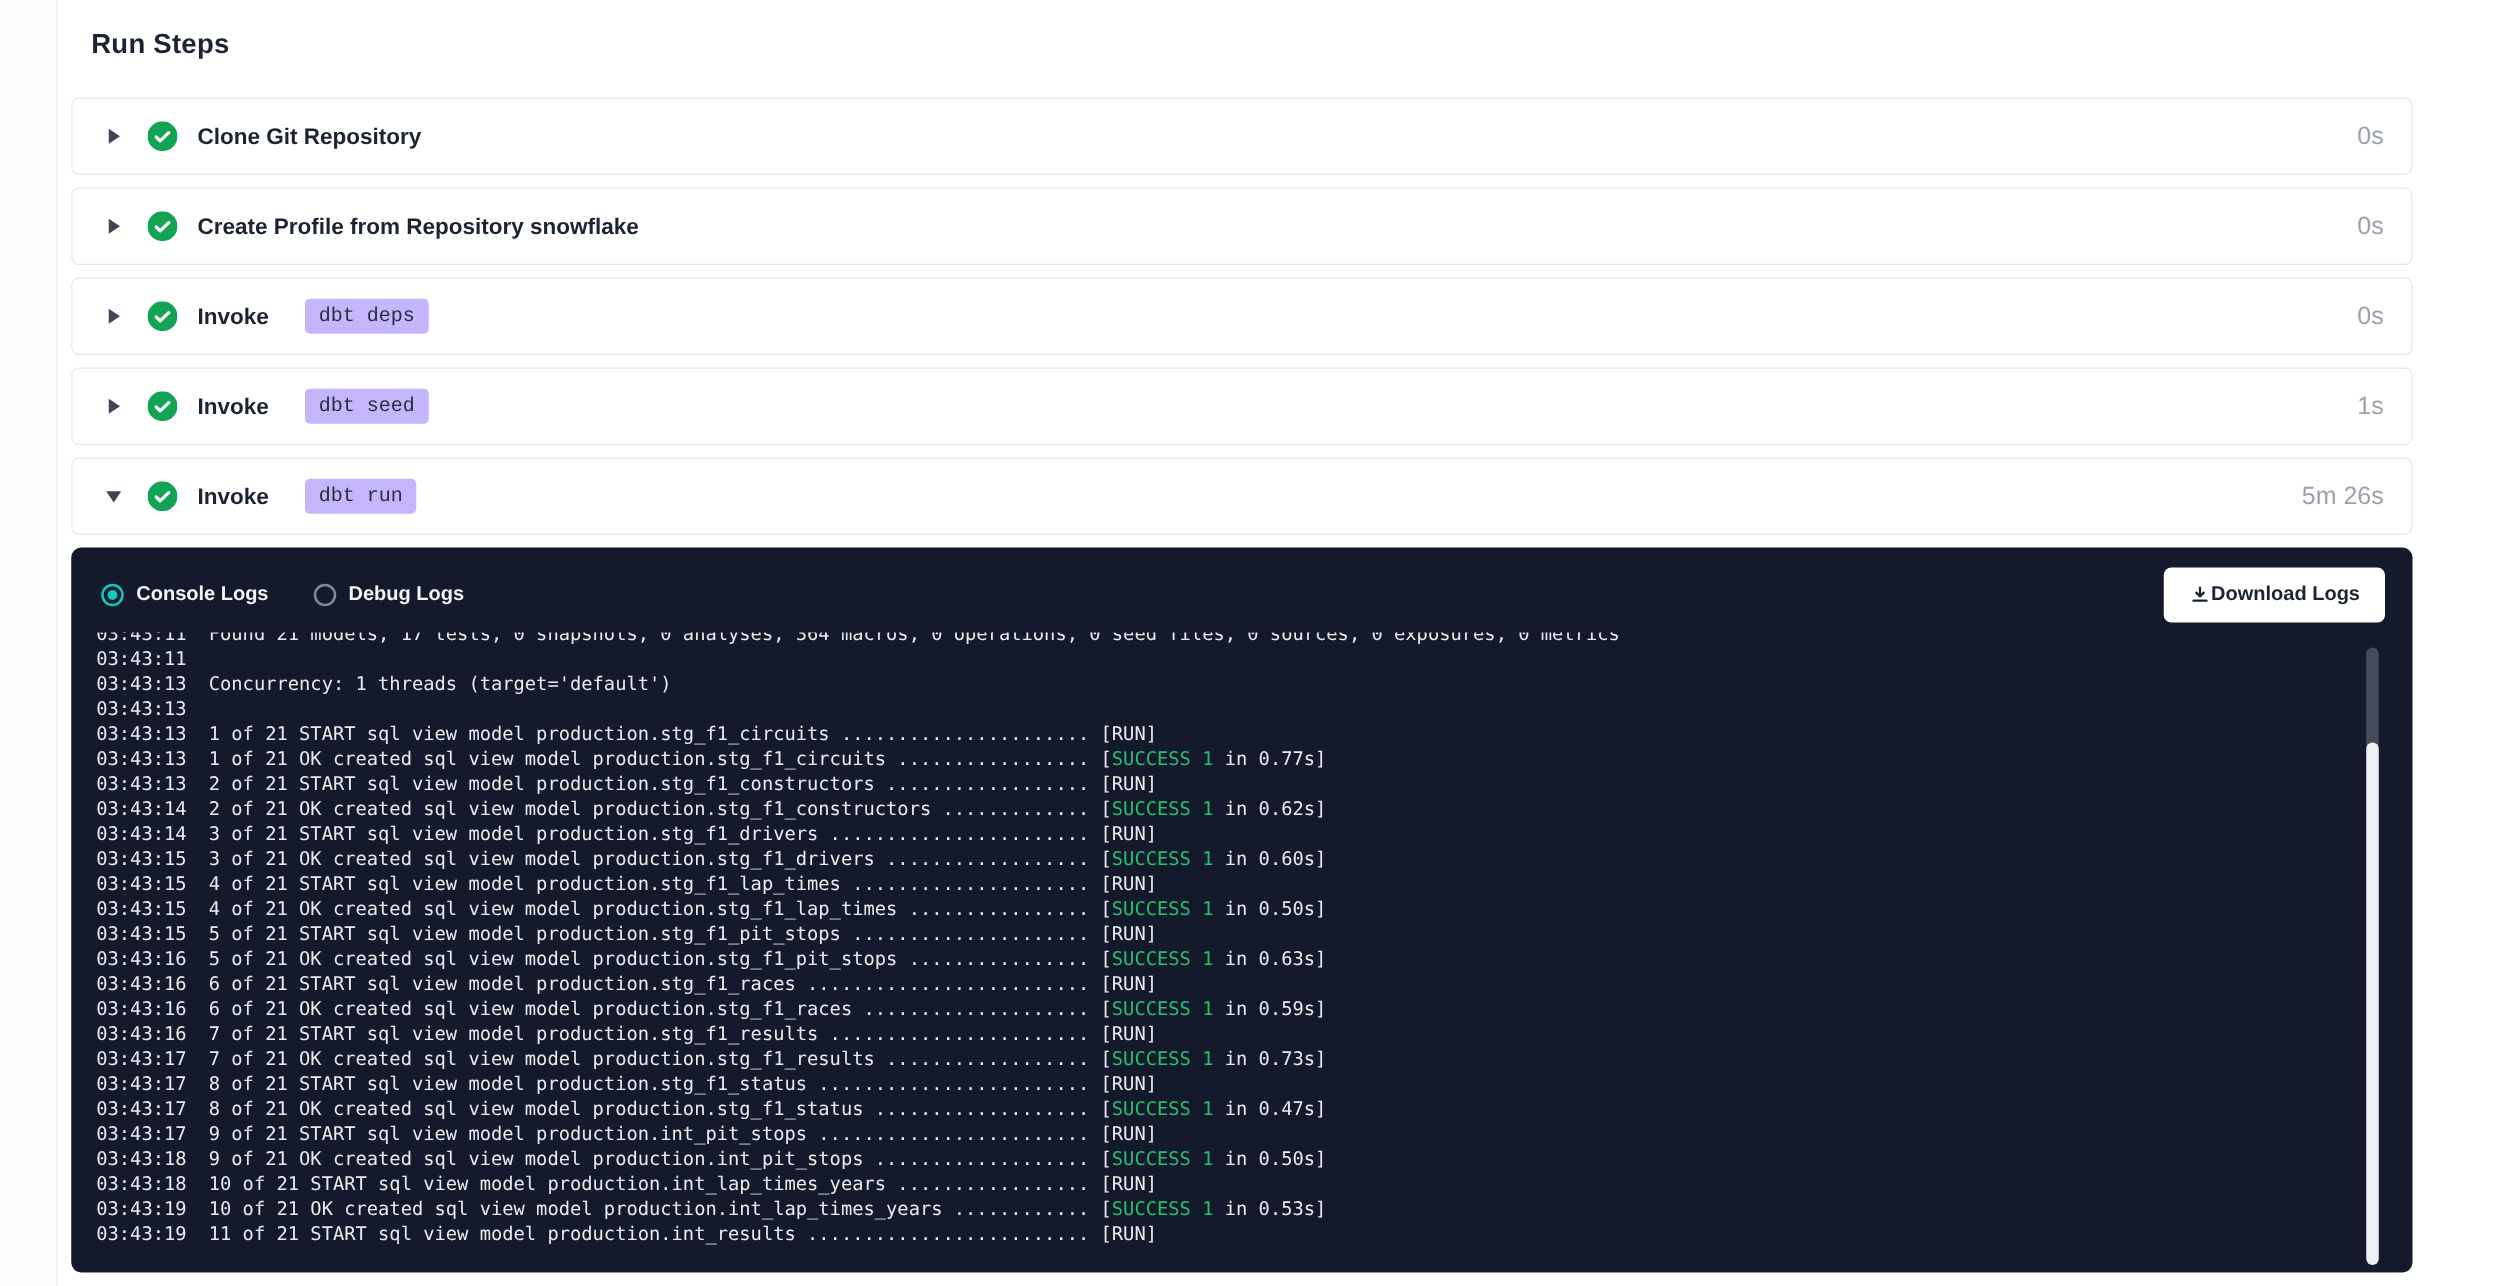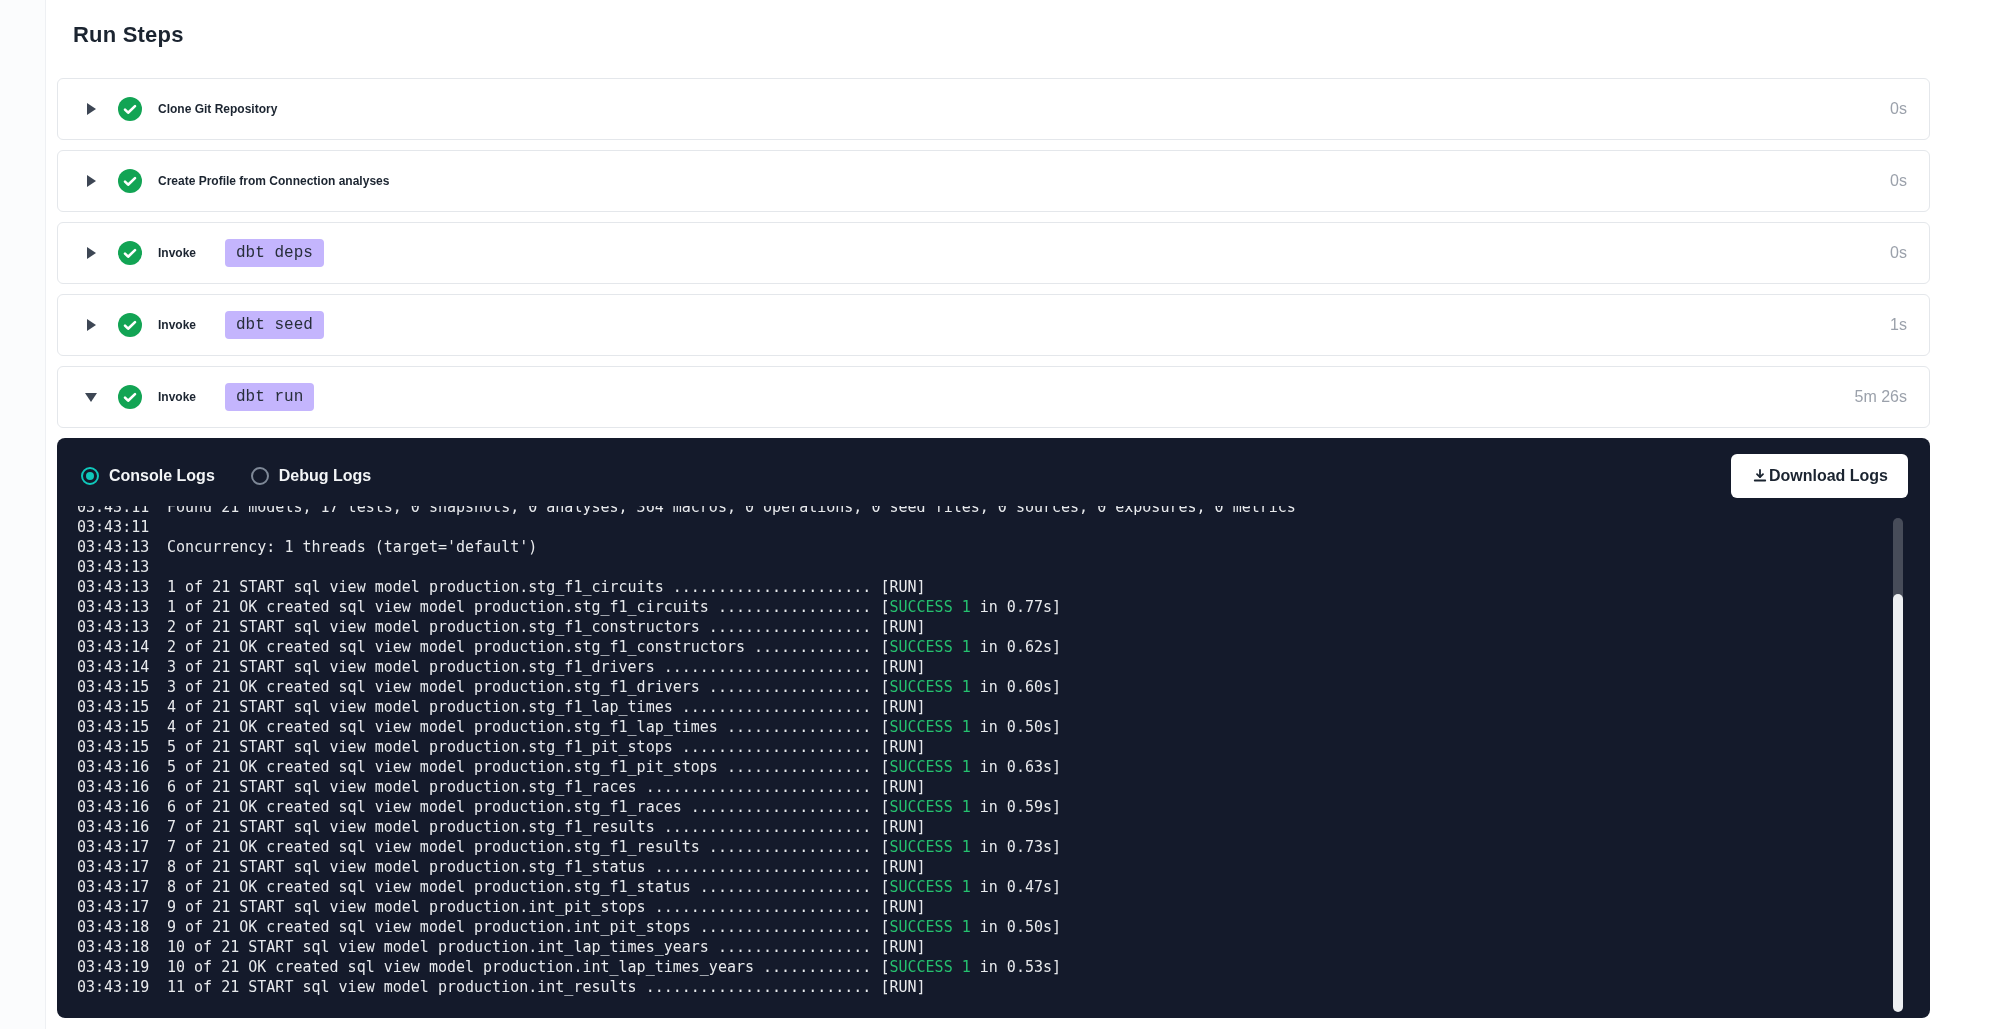--- a/index.html
+++ b/index.html
@@ -17,24 +17,24 @@
   
   .step { display:flex; align-items:center; height:62px; background:#fff;
     border:1px solid #e4e7eb; border-radius:6px; margin-bottom:10px;
     padding:0 22px 0 26px; cursor:pointer; }
   .caret-box { width:14px; display:flex; justify-content:center; align-items:center; }
   .caret { width:0; height:0; border-top:6px solid transparent; border-bottom:6px solid transparent;
     border-left:9px solid #3d4654; }
   .caret.down { border-left:6px solid transparent; border-right:6px solid transparent;
     border-top:9px solid #3d4654; border-bottom:none; }
   .check { width:24px; height:24px; margin-left:20px; flex:0 0 auto; }
-  .step-title { margin-left:16px; font-size:12px; font-weight:600; color:var(--text_dark,#1b2430); }
+  .step-title { margin-left:16px; font-size:18px; font-weight:600; color:var(--text_dark,#1b2430); }
   .chip { margin-left:29px; font-family:Liberation Mono, monospace; font-size:16px;
     background:#c4b5fd; color:#272e3a; padding:5px 11px; border-radius:4px; }
-  .dur { margin-left:auto; font-size:16px; color:#9ba1ab; }
+  .dur { margin-left:auto; font-size:20px; color:#9ba1ab; }
 
   
   .console { position:relative; margin-top:4px; height:580px; background:var(--console_bg,#141a2b);
     border-radius:8px; display:flex; flex-direction:column; overflow:hidden; }
   .console-header { display:flex; align-items:center; justify-content:space-between;
     padding:16px 22px 0 24px; flex:0 0 auto; }
   .radio-group { display:flex; align-items:center; }
   .radio-opt { display:flex; align-items:center; cursor:pointer; }
   .radio-opt + .radio-opt { margin-left:36px;text-align:center; }
   .radio { width:18px; height:18px; border-radius:50%; border:2px solid #7e8897;
@@ -90,21 +90,21 @@
   <div class="step">
     <span class="caret-box">
       <span class="caret"></span>
     </span>
     <span class="check">
       <svg width="24" height="24" viewBox="0 0 24 24">
         <circle cx="12" cy="12" r="12" fill="#12a454"></circle>
         <path d="M7 12.6l3.1 3.1L17 9.1" fill="none" stroke="#ffffff" stroke-width="2.6" stroke-linecap="round" stroke-linejoin="round"></path>
       </svg>
     </span>
-    <span class="step-title">Create Profile from Connection analyses</span>
+    <span class="step-title">Create Profile from Repository snowflake</span>
 
     <span class="dur">0s</span>
   </div>
 
   <div class="step">
     <span class="caret-box">
       <span class="caret"></span>
     </span>
     <span class="check">
       <svg width="24" height="24" viewBox="0 0 24 24">

